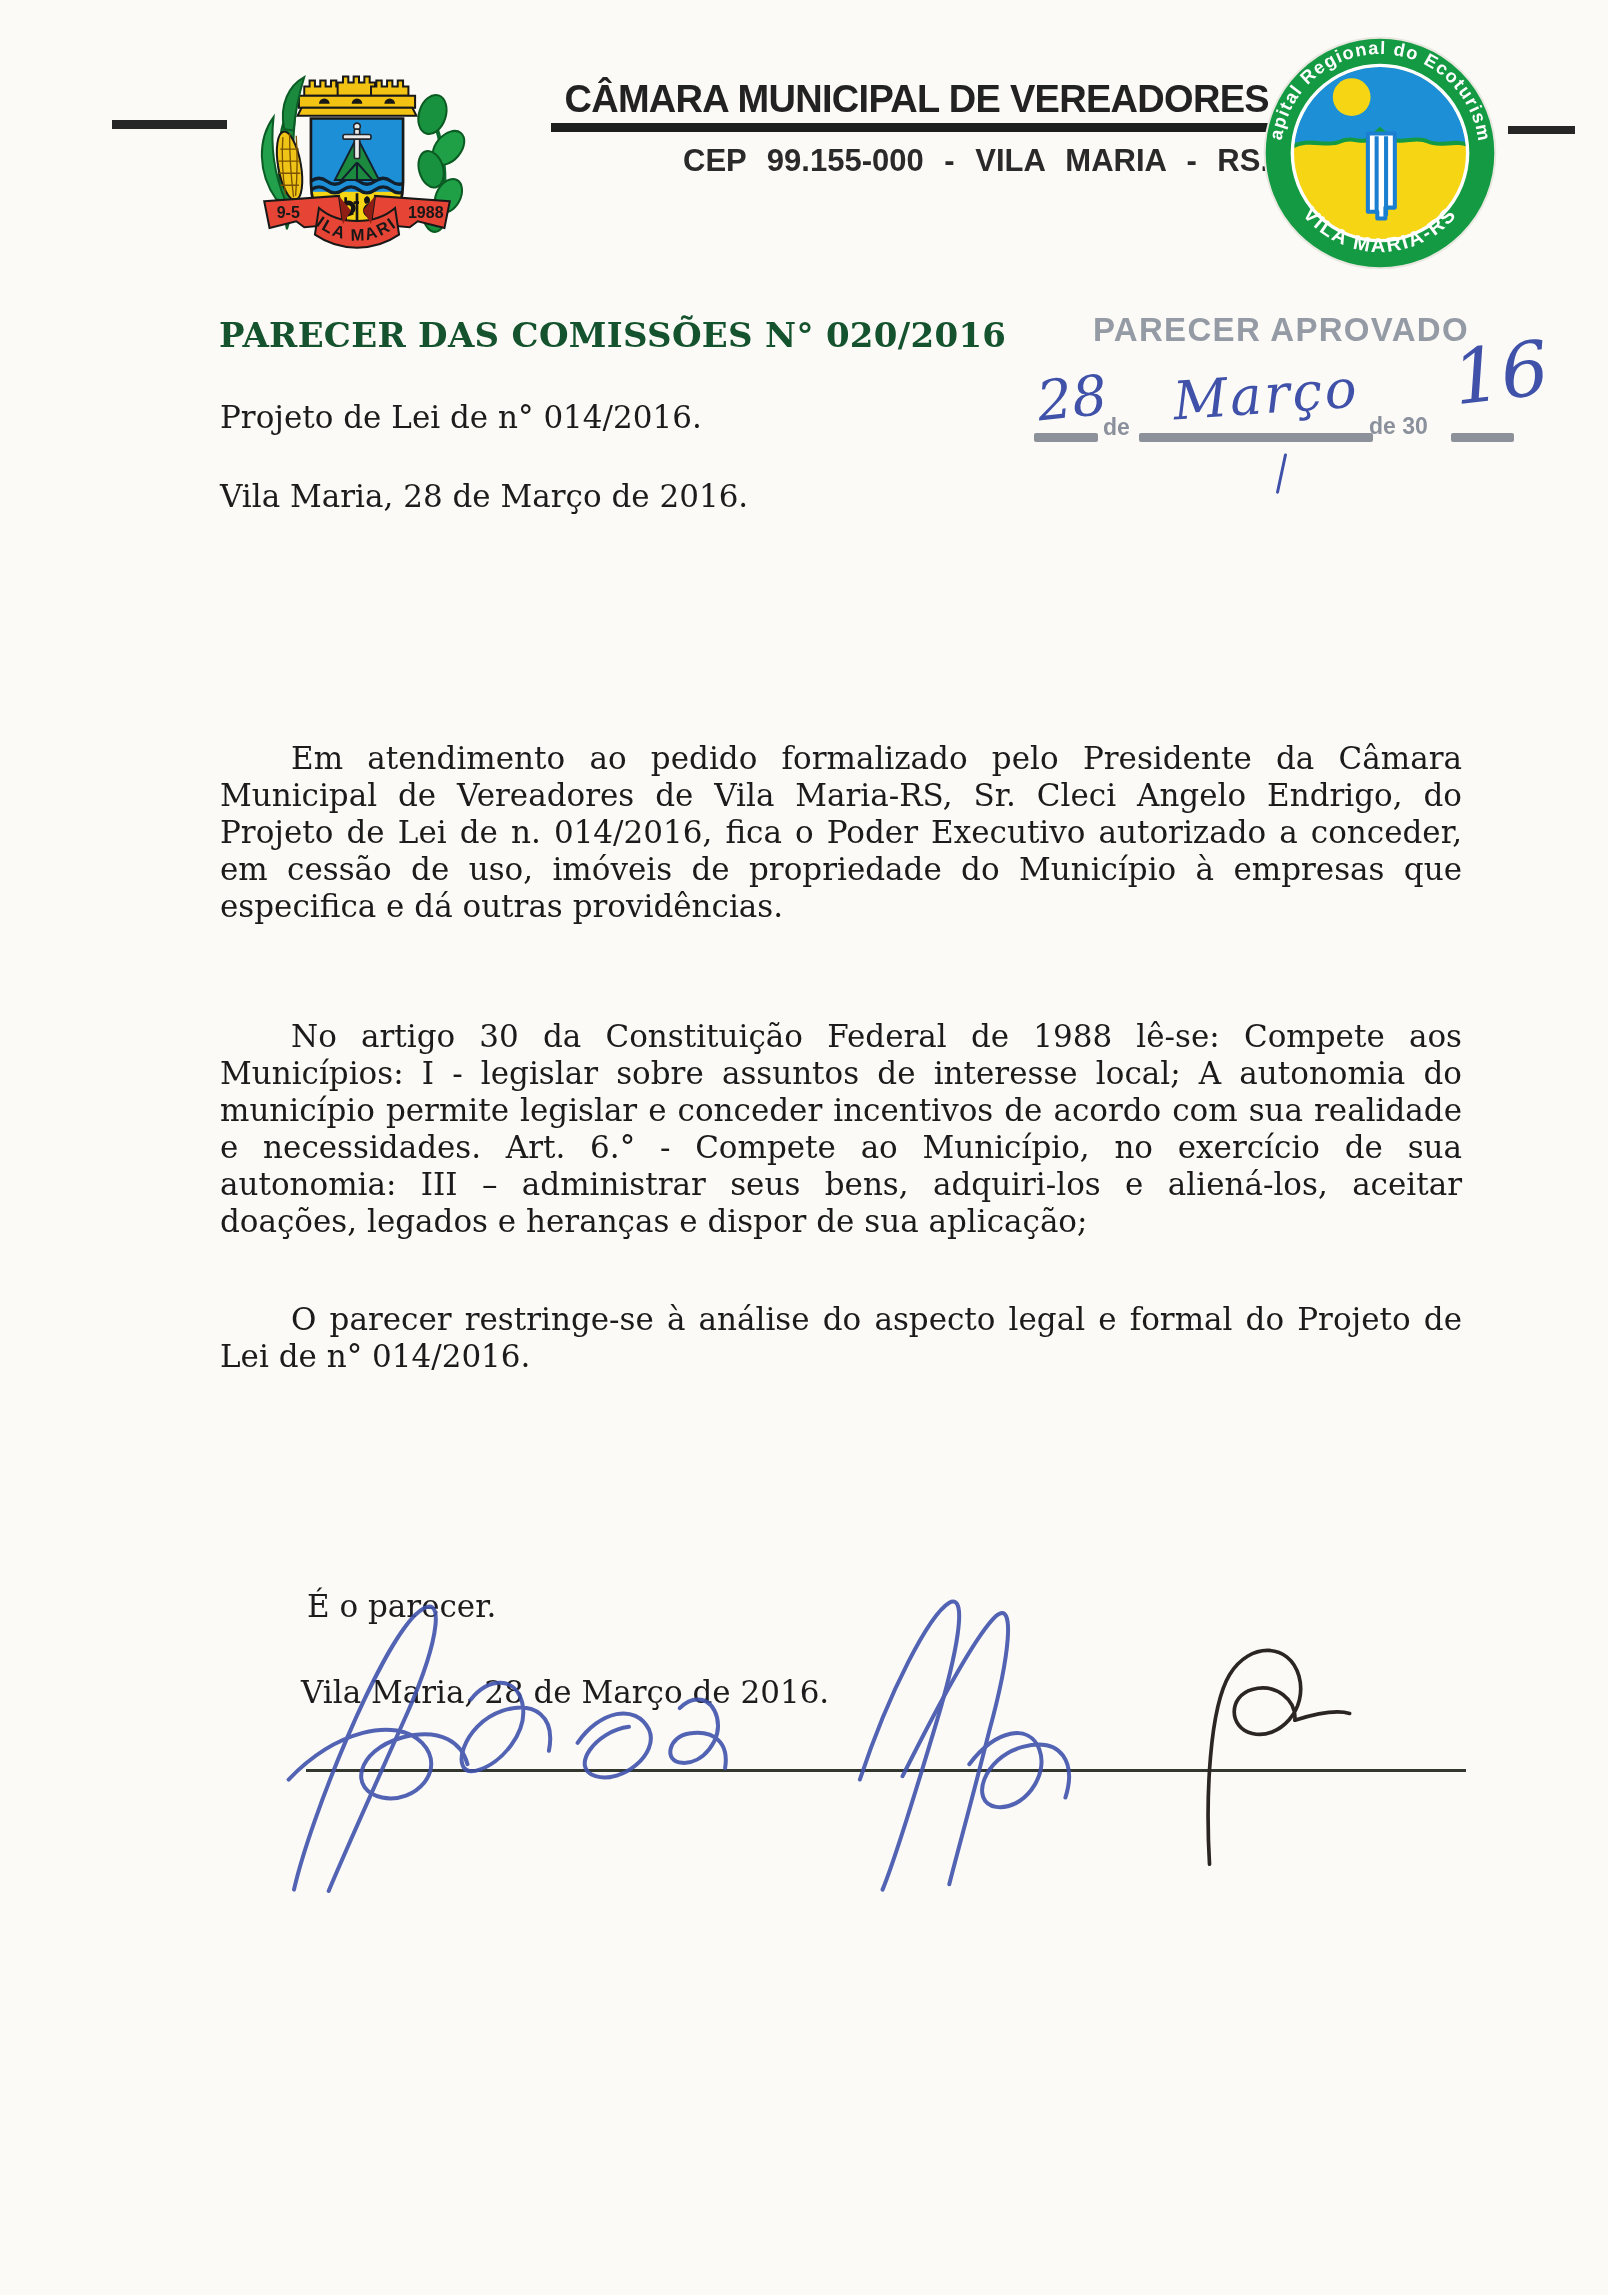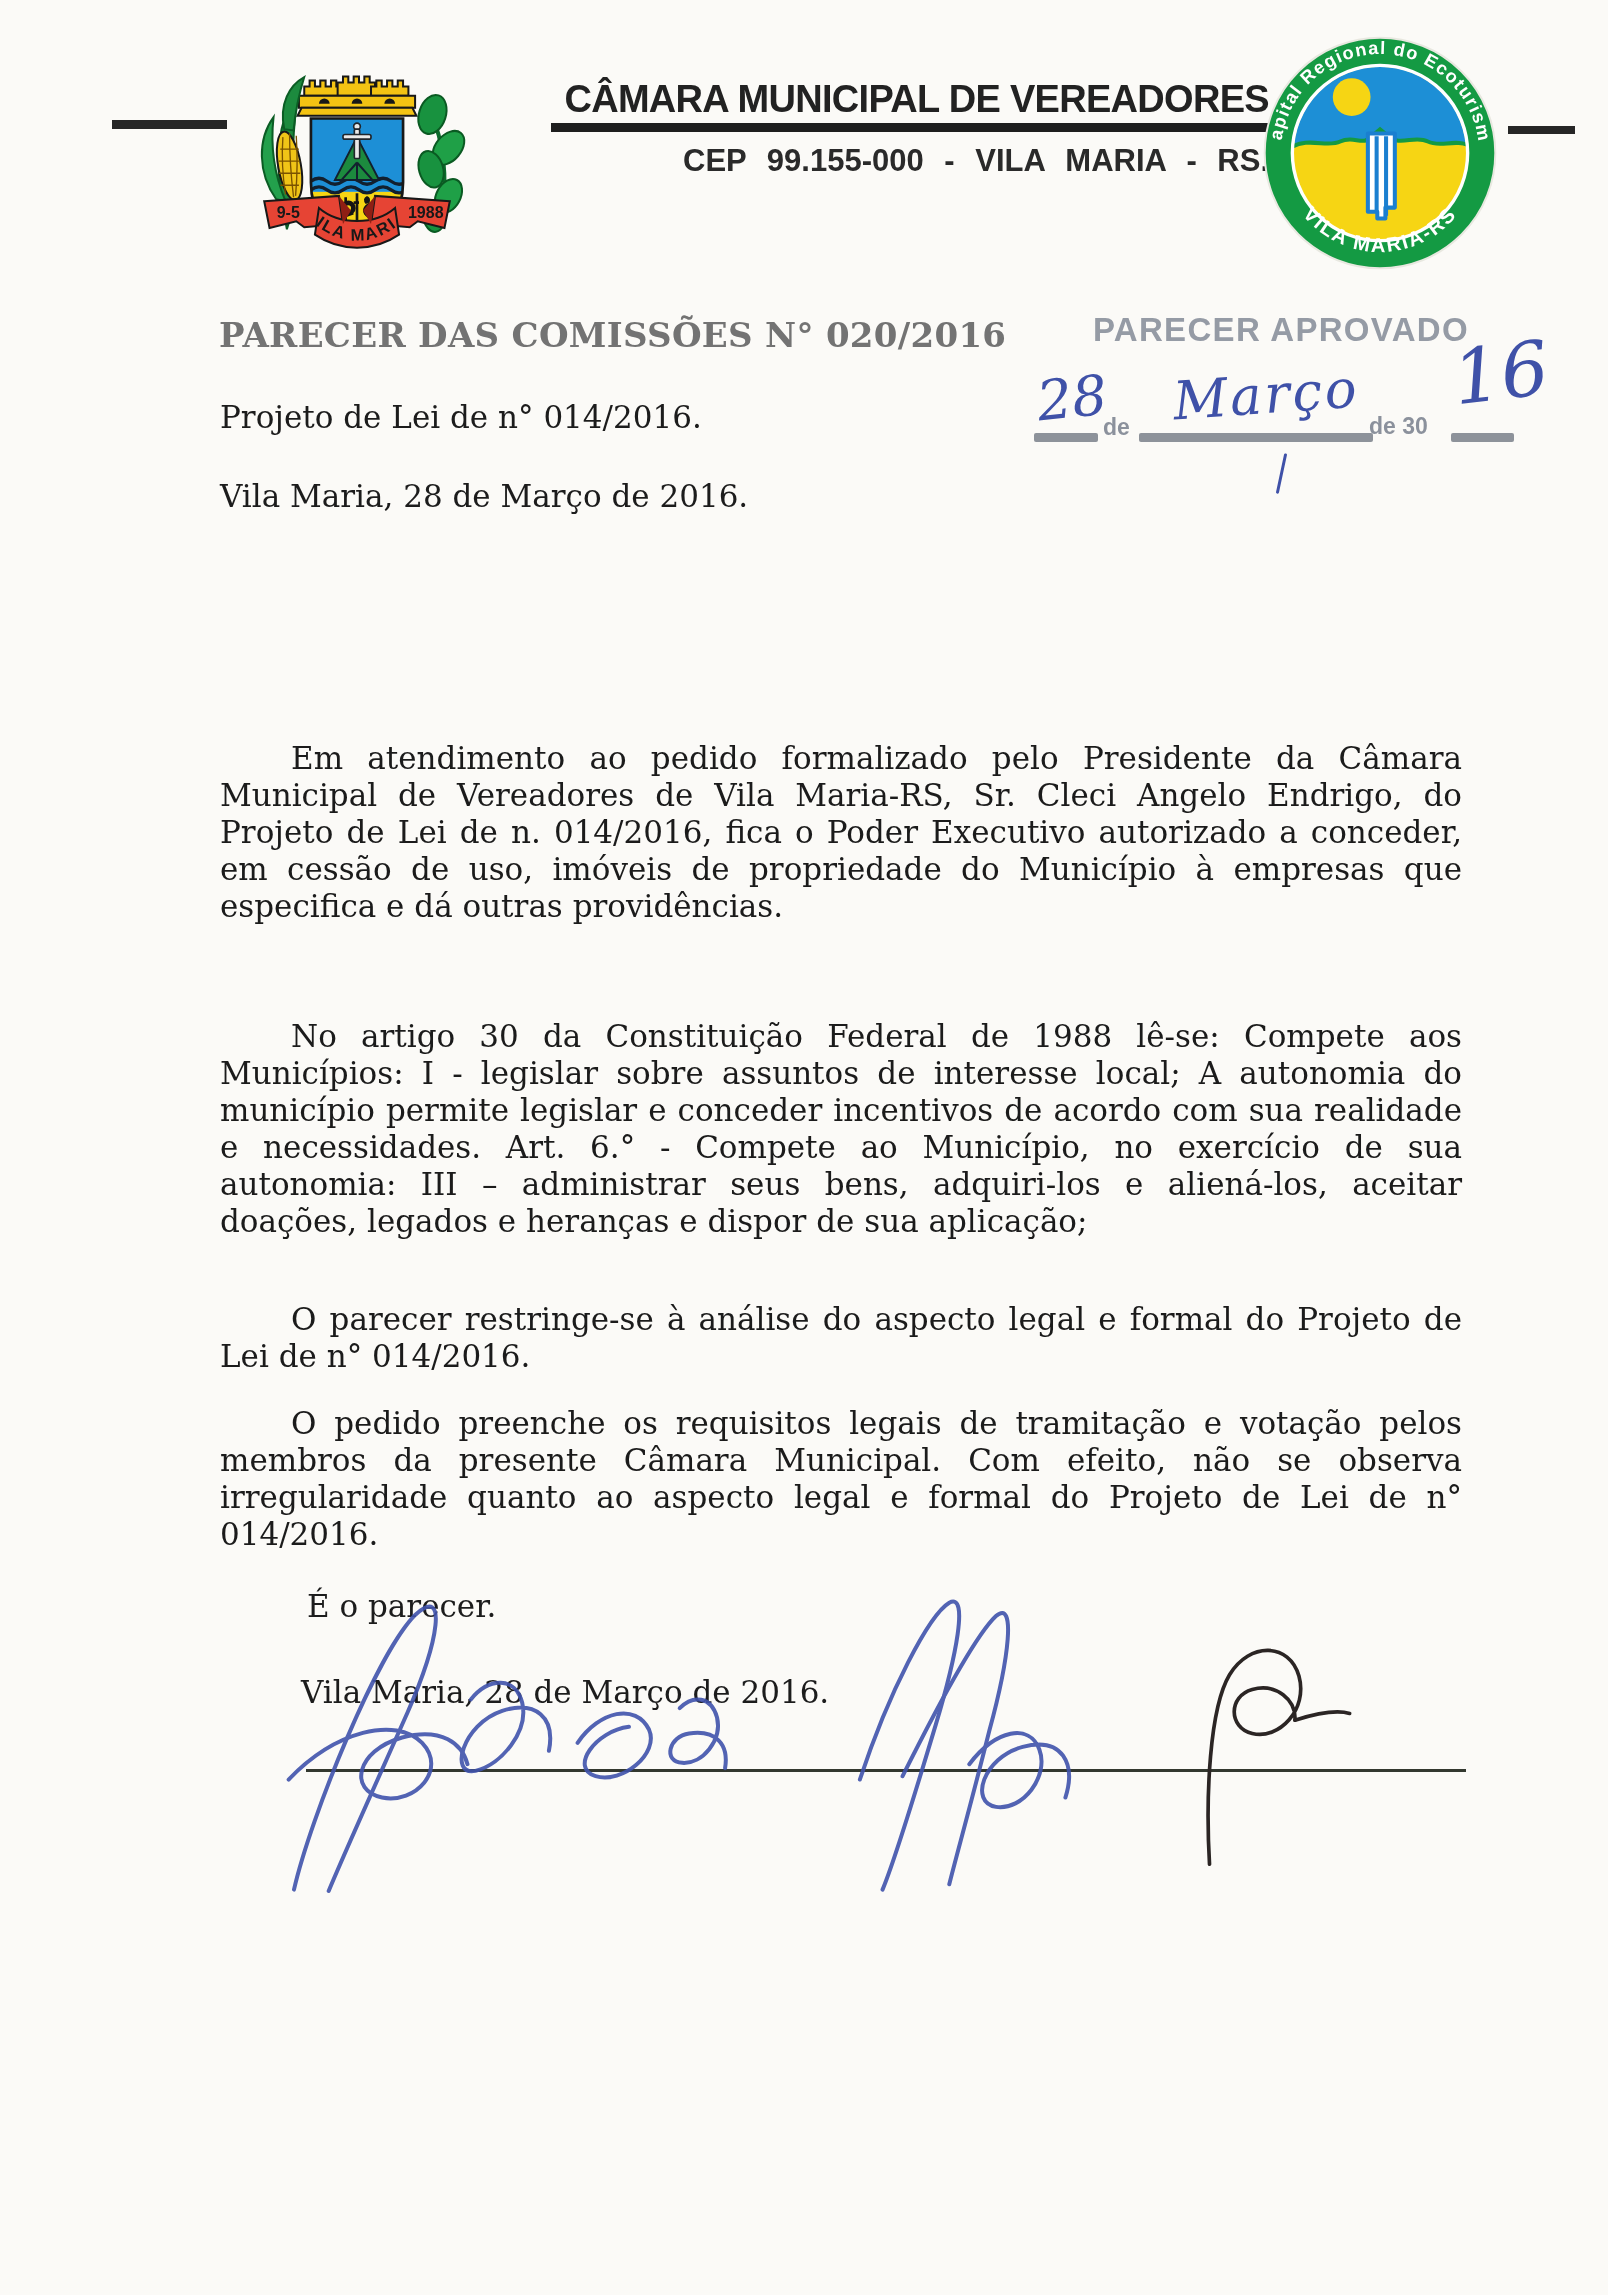--- a/index.html
+++ b/index.html
@@ -24,21 +24,21 @@
   .hdr-addr{
     font-family:"Liberation Sans", sans-serif;
     font-weight:bold;font-size:31px;color:#2a2a2a;
     margin-top:11px;word-spacing:12px;white-space:nowrap;
   }
   .crest{position:absolute;left:240px;top:29px;}
   .seal{position:absolute;left:1262px;top:35px;}
   
   .doc-title{
     position:absolute;left:219px;top:315px;
-    font-weight:bold;font-size:34px;letter-spacing:0.3px;color:#737373;
+    font-weight:bold;font-size:34px;letter-spacing:0.3px;color:#14532d;
     white-space:nowrap;
   }
   .stamp-label{
     position:absolute;left:1093px;top:311px;
     font-family:"Liberation Sans", sans-serif;
     font-weight:bold;font-size:33px;letter-spacing:1.3px;
     color:#8d939f;opacity:.92;white-space:nowrap;
     text-shadow:0 0 2px rgba(251,250,247,.55);
   }
   .stamp-line{position:absolute;height:8.7px;background:#81868f;border-radius:2px;opacity:.9;}
@@ -211,21 +211,20 @@
   <div class="hand hand-year">16</div>
   <div class="hand-tick"></div>
 
   <div class="line" style="left:220px;top:399px;">Projeto de Lei de n° 014/2016.</div>
   <div class="line" style="left:220px;top:478px;">Vila Maria, 28 de Março de 2016.</div>
 
 
   <p class="para" style="top:709px;">Em atendimento ao pedido formalizado pelo Presidente da Câmara Municipal de Vereadores de Vila Maria-RS, Sr. Cleci Angelo Endrigo, do Projeto de Lei de n. 014/2016, fica o Poder Executivo autorizado a conceder, em cessão de uso, imóveis de propriedade do Município à empresas que especifica e dá outras providências.</p>
   <p class="para" style="top:987px;">No artigo 30 da Constituição Federal de 1988 lê-se: Compete aos Municípios: I - legislar sobre assuntos de interesse local; A autonomia do município permite legislar e conceder incentivos de acordo com sua realidade e necessidades. Art. 6.° - Compete ao Município, no exercício de sua autonomia: III – administrar seus bens, adquiri-los e aliená-los, aceitar doações, legados e heranças e dispor de sua aplicação;</p>
   <p class="para" style="top:1270px;">O parecer restringe-se à análise do aspecto legal e formal do Projeto de Lei de n° 014/2016.</p>
-  <p class="para" style="top:1374px;">O pedido preenche os requisitos legais de tramitação e votação pelos membros da presente Câmara Municipal. Com efeito, não se observa irregularidade quanto ao aspecto legal e formal do Projeto de Lei de n° 014/2016.</p>
 
   <div class="line" style="left:220px;top:1588px;text-indent:87px;">É o parecer.</div>
   <div class="line" style="left:220px;top:1674px;text-indent:81px;">Vila Maria, 28 de Março de 2016.</div>
 
   <div class="sig-rule"></div>
   <div class="sigs">
     <svg width="1175" height="347" viewBox="0 0 1760 520">
       <g fill="none" stroke="#4053ac" stroke-width="6" stroke-linecap="round" opacity="0.9">
         <path d="M70,470 C95,360 195,115 252,58 C300,14 288,95 240,205 C200,295 150,405 122,472"></path>
         <path d="M62,305 C132,232 222,210 262,250 C300,290 252,342 202,332 C152,322 162,262 232,242 C292,226 322,252 330,282"></path>

